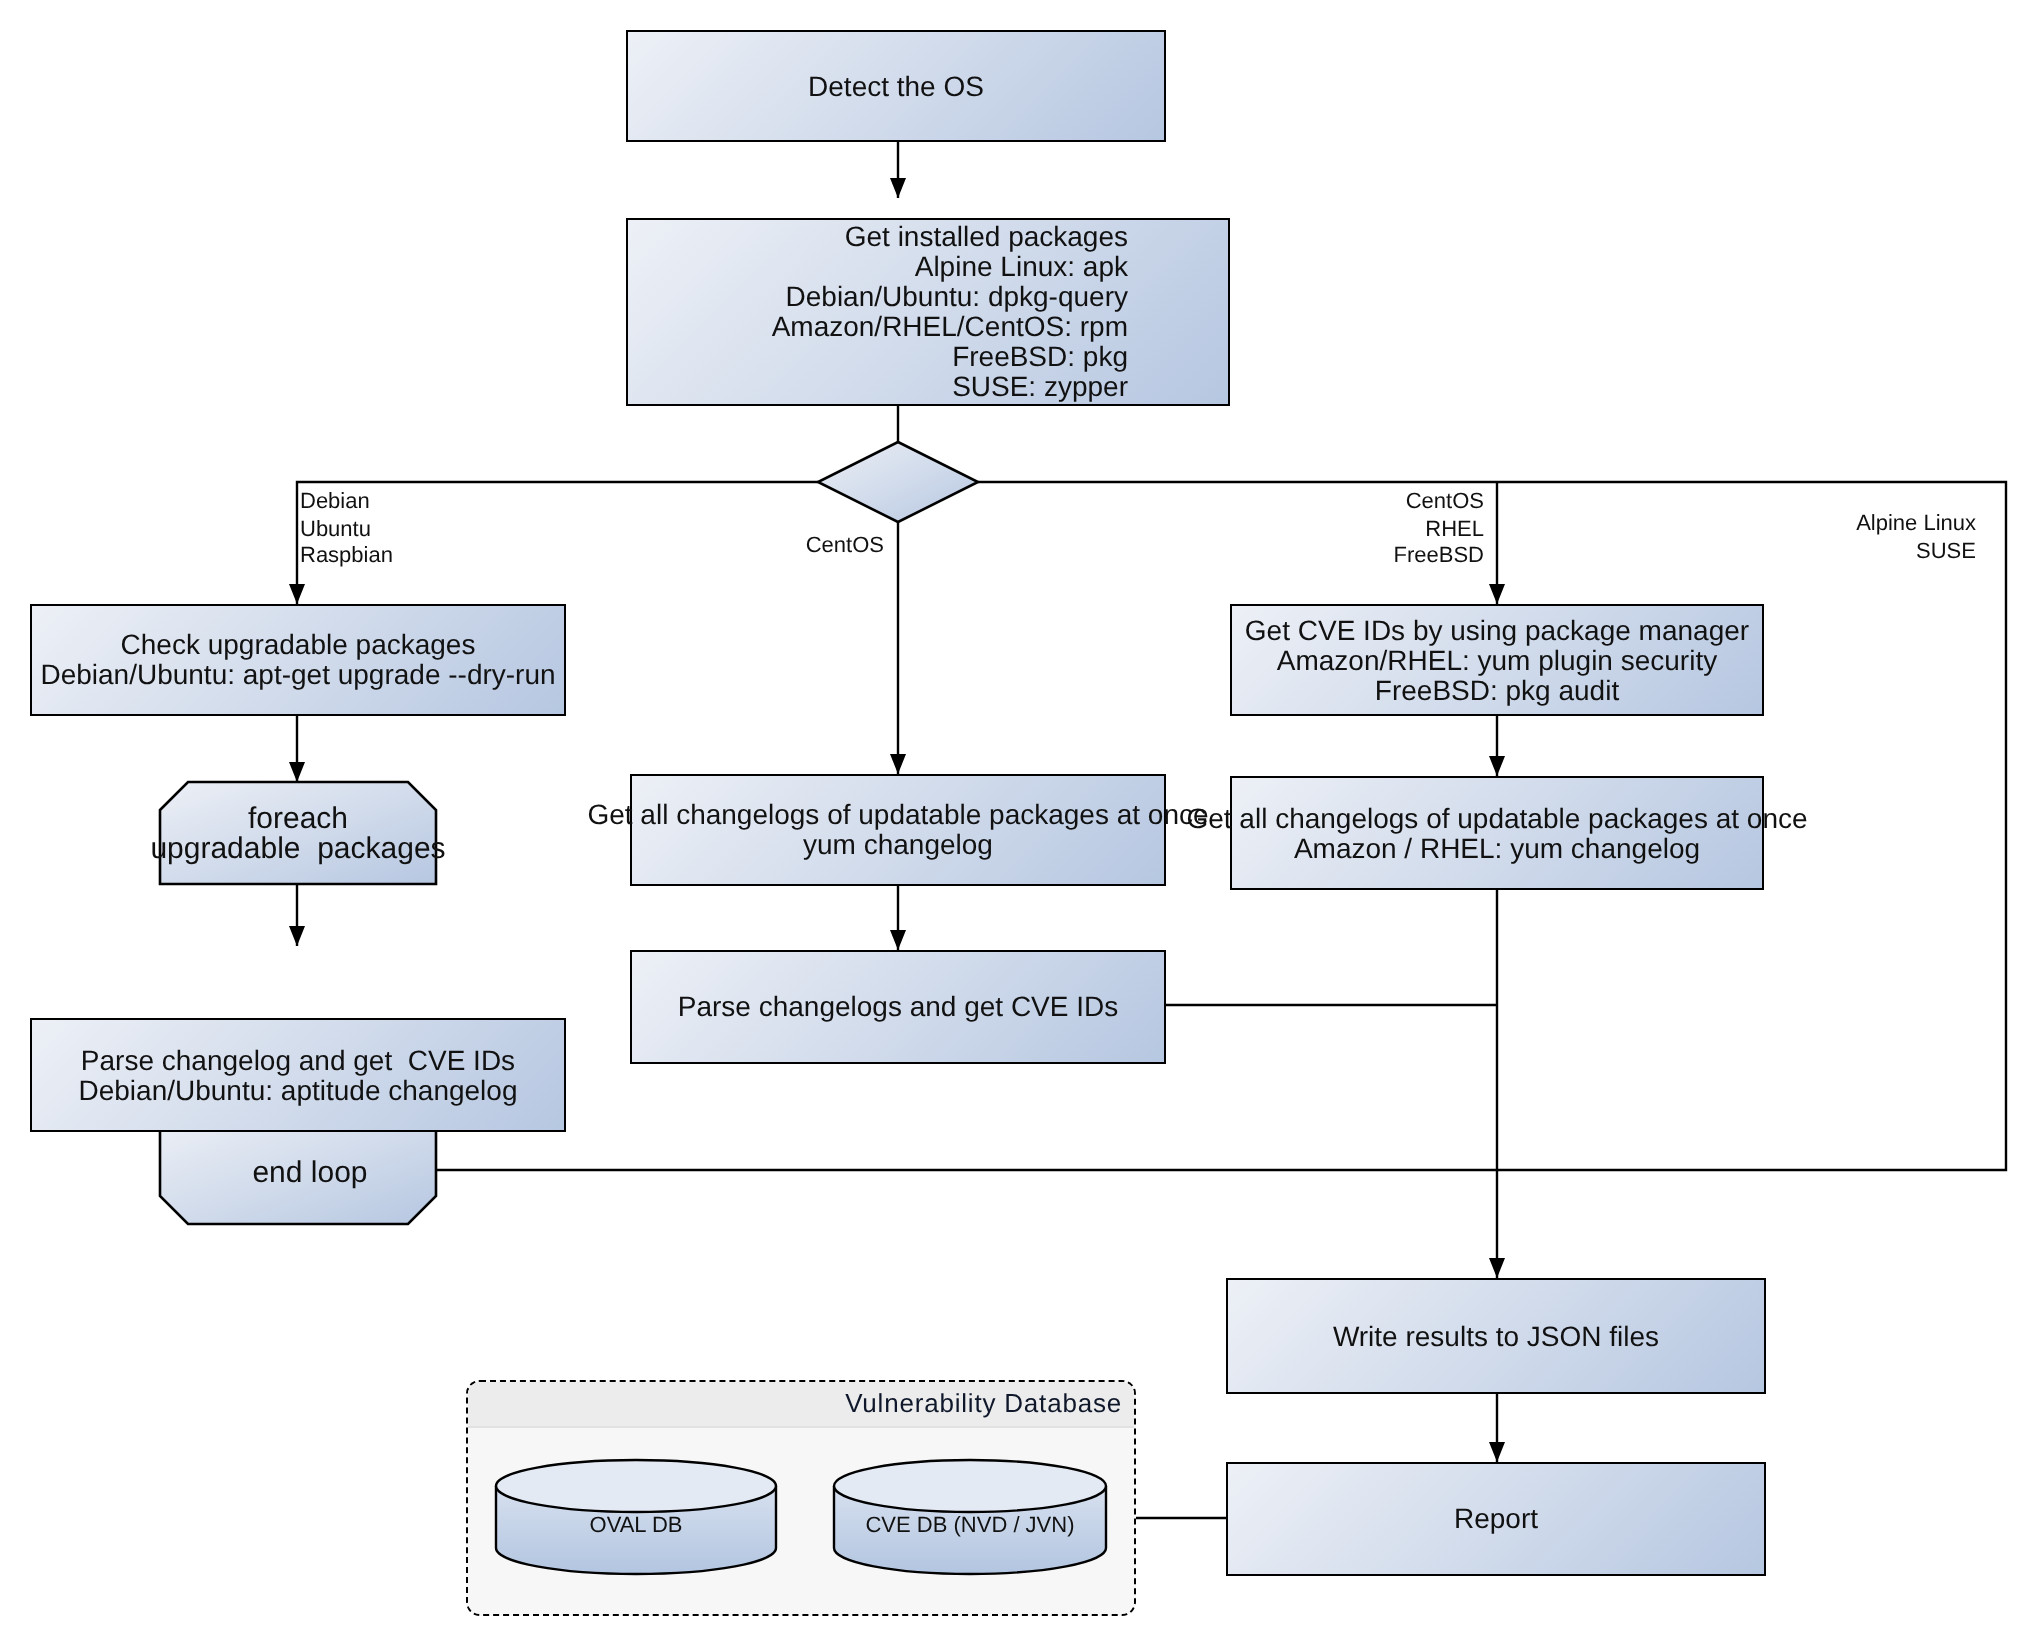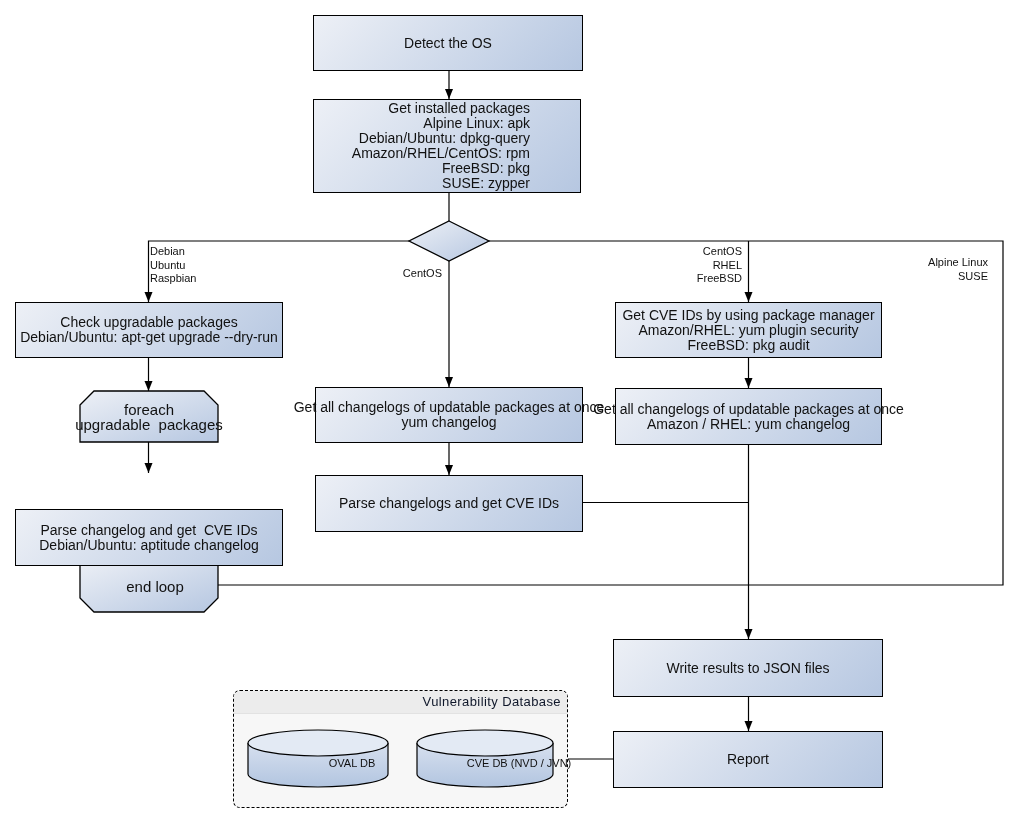--- a/index.html
+++ b/index.html
@@ -30,21 +30,21 @@
     position:absolute;z-index:0;box-sizing:border-box;
     background:#f7f7f7;border:1.3px dashed #000;border-radius:7px;overflow:hidden;
   }
   .group-header{
     height:22px;background:#ececec;border-bottom:1px solid #e2e2e2;
     font-size:13px;line-height:22px;text-align:right;padding-right:6px;
     letter-spacing:0.4px;color:#0f172a;
   }
   .cyl-label{
     position:absolute;z-index:2;display:flex;align-items:center;justify-content:center;
-    font-size:11px;text-align:right;white-space:pre;padding-left:34px;
+    font-size:11px;text-align:right;white-space:pre;
   }
 </style>
 </head>
 <body>
 
 <div class="canvas">
 
   <div class="group" style="left:233px;top:690px;width:335px;height:118px;">
     <div class="group-header">Vulnerability Database</div>
   </div>
@@ -90,21 +90,21 @@
 
     <path d="M248,743 L248,774 A70,13 0 0 0 388,774 L388,743" fill="url(#cylGrad)" stroke="#000" stroke-width="1.2"></path>
     <ellipse cx="318" cy="743" rx="70" ry="13" fill="#e3eaf4" stroke="#000" stroke-width="1.2"></ellipse>
 
     <path d="M417,743 L417,774 A68,13 0 0 0 553,774 L553,743" fill="url(#cylGrad)" stroke="#000" stroke-width="1.2"></path>
     <ellipse cx="485" cy="743" rx="68" ry="13" fill="#e3eaf4" stroke="#000" stroke-width="1.2"></ellipse>
   </svg>
 
   <div class="node" style="left:313px;top:15px;width:270px;height:56px;">Detect the OS</div>
 
-  <div class="node align-right" style="left:313px;top:99px;width:268px;height:94px;">Get installed packages
+  <div class="node align-right" style="left:313px;top:109px;width:302px;height:94px;">Get installed packages
 Alpine Linux: apk
 Debian/Ubuntu: dpkg-query
 Amazon/RHEL/CentOS: rpm
 FreeBSD: pkg
 SUSE: zypper</div>
 
   <div class="node" style="left:15px;top:302px;width:268px;height:56px;">Check upgradable packages
 Debian/Ubuntu: apt-get upgrade --dry-run</div>
 
   <div class="node" style="left:15px;top:473px;width:268px;height:57px;margin-top:36px;">Parse changelog and get  CVE IDs

